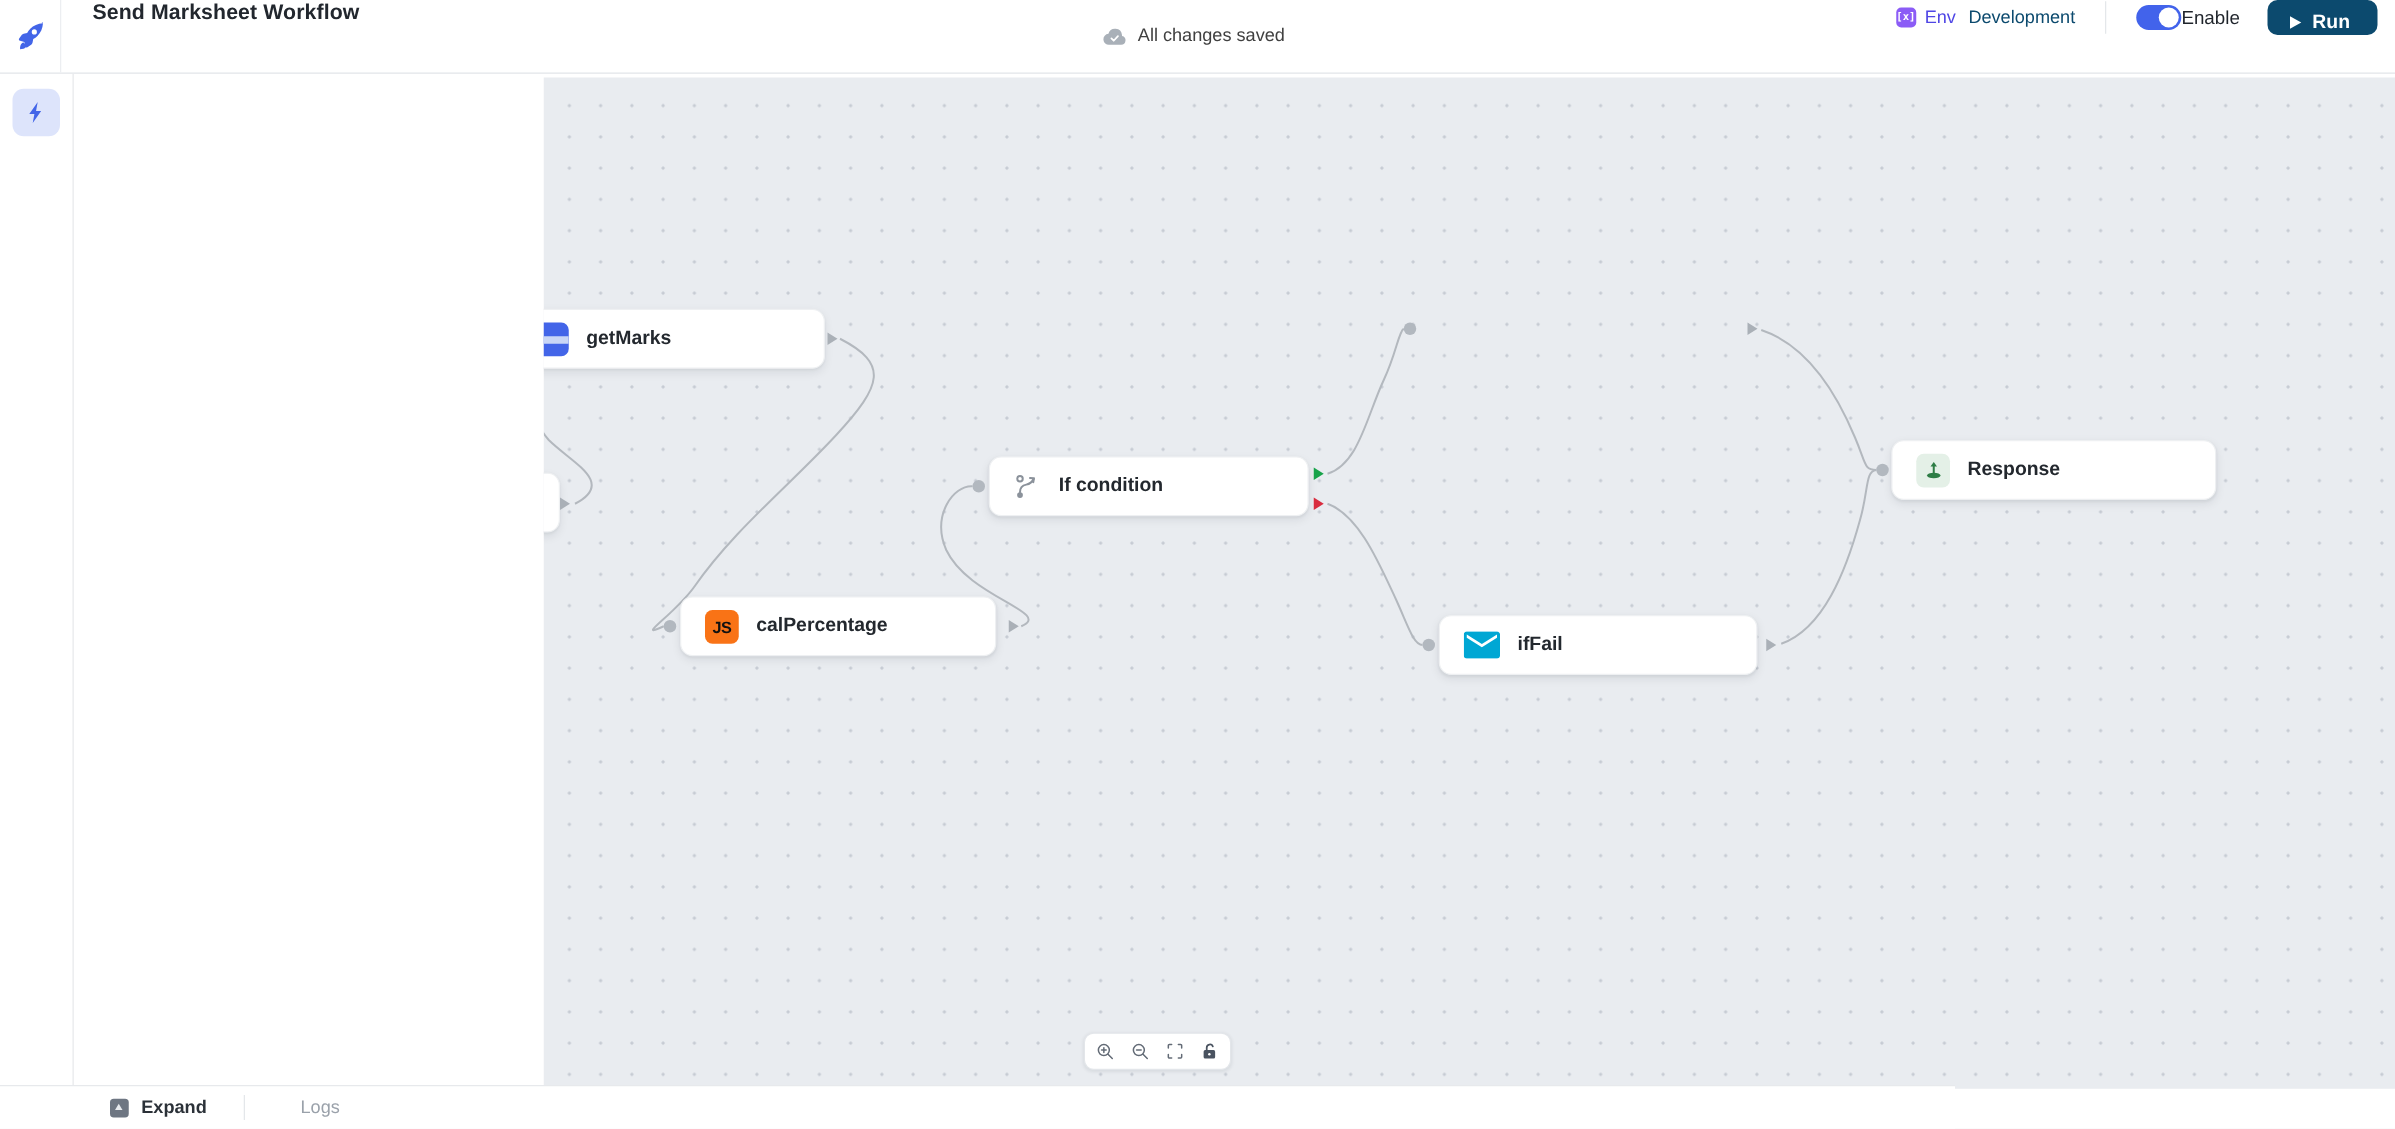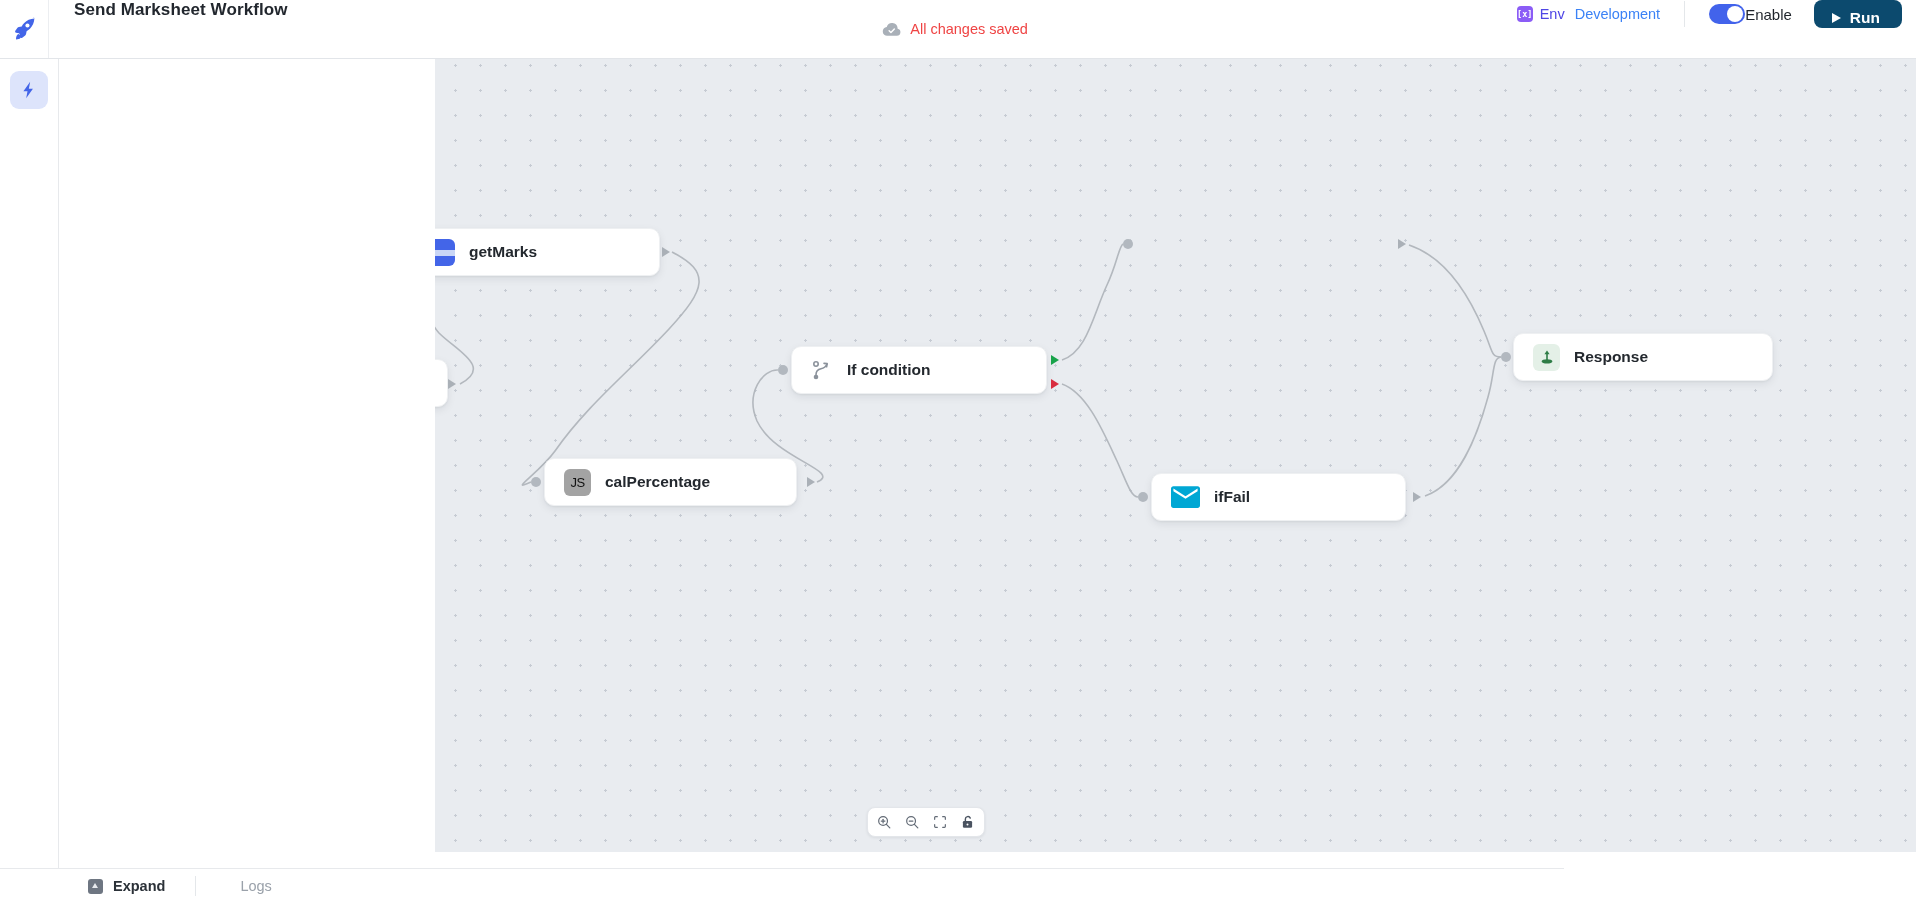--- a/index.html
+++ b/index.html
@@ -7,28 +7,28 @@
   body { font-family:"Liberation Sans", sans-serif; background:#fff; color:#22272e; }
   .app { position:relative; width:1916px; height:903px; }
 
   
   .topbar { position:absolute; left:0; top:0; width:1916px; height:59px; background:#fff;
             border-bottom:1px solid #e2e5e9; display:flex; align-items:flex-start; z-index:30; }
   .logo-box { width:49px; height:100%; display:flex; align-items:center; justify-content:center;
               border-right:1px solid #eceef1; cursor:pointer; }
   .title { font-size:17px; font-weight:700; color:#22272e; padding-left:25px; letter-spacing:.1px; }
   .save-status { position:absolute; left:50%; top:0; height:100%; transform:translateX(-52%);
-                 display:flex; align-items:center; gap:9px; color:#ef4444; font-size:14.5px; }
+                 display:flex; align-items:center; gap:9px; color:#404040; font-size:14.5px; }
   .topbar-right { margin-left:auto; display:flex; align-items:center; padding-right:14px; }
   .env { display:flex; align-items:center; gap:7px; cursor:pointer; }
   .env-badge { width:16px; height:16px; border-radius:4px; background:#8b5cf6; color:#fff;
                font-family:"DejaVu Sans Mono", monospace; font-size:8.5px; font-weight:700;
                display:flex; align-items:center; justify-content:center; }
   .env-label { color:#4f46e5; font-size:14.5px; font-weight:500; }
-  .env-value { color:#3b82f6; font-size:14.5px; font-weight:500; margin-left:3px; }
+  .env-value { color:#0c4a6e; font-size:14.5px; font-weight:500; margin-left:3px; }
   .vdiv { width:1px; height:26px; background:#e4e7ea; margin:0 24px; }
   .toggle-wrap { display:flex; align-items:center; cursor:pointer; }
   .toggle { width:36px; height:20px; border-radius:10px; background:#4263eb; position:relative; display:inline-block; }
   .knob { position:absolute; right:2px; top:2px; width:16px; height:16px; border-radius:50%; background:#fff; }
   .toggle-label { font-size:15px; color:#1f242b; font-weight:500; }
   .run-btn { margin-left:22px; display:flex; align-items:center; gap:9px; background:#0c4a6e; color:#fff;
              border:none; border-radius:8px; padding:9px 22px 1px 18px; font-size:15.5px; font-weight:700;
              font-family:inherit; cursor:pointer; }
   .play-icon { width:0; height:0; border-top:5.5px solid transparent; border-bottom:5.5px solid transparent;
                border-left:9px solid #fff; }
@@ -42,35 +42,35 @@
            border-right:1px solid #e3e6ea; z-index:20; }
   .panel-header { height:59px; display:flex; align-items:center; padding-left:22px; color:#697077;
                   font-size:12.5px; font-weight:500; letter-spacing:1.1px; border-bottom:1px solid #e8eaee; }
   .panel-row { height:52px; display:flex; align-items:center; justify-content:space-between;
                padding:0 32px 0 22px; border-bottom:1px solid #e8eaee; cursor:pointer; }
   .panel-row span.lbl { font-size:16.5px; font-weight:700; color:#1b2026; }
   .caret { width:0; height:0; border-left:5px solid transparent; border-right:5px solid transparent;
            border-top:6px solid #23272d; }
 
   
-  .canvas { position:absolute; left:435px; top:43px; width:1481px; height:809px; overflow:hidden;
+  .canvas { position:absolute; left:435px; top:62px; width:1481px; height:809px; overflow:hidden;
             background:#e9ecf0;
             background-image:radial-gradient(circle, #c6cbd3 1.1px, transparent 1.4px);
             background-size:25px 25px; background-position:8px 10px; z-index:10; }
   .edges { position:absolute; left:0; top:0; width:1481px; height:809px; pointer-events:none; }
   .edges path { stroke:#b3b8be; stroke-width:1.6; fill:none; }
 
   .node { position:absolute; height:48px; background:#fff; border:1px solid #eef0f2; border-radius:10px;
           box-shadow:0 1px 2px rgba(16,24,40,.05), 0 3px 8px rgba(16,24,40,.08);
           display:flex; align-items:center; padding-left:19px; gap:14px; cursor:pointer; }
   .node-label { font-size:15.5px; font-weight:600; color:#23282e; white-space:nowrap; }
   .icon-sq { width:27px; height:27px; border-radius:6px; display:flex; align-items:center; justify-content:center; flex:none; }
   .icon-blue { background:#4365e8; position:relative; overflow:hidden; }
   .icon-blue:after { content:""; position:absolute; left:0; top:11px; width:27px; height:6px; background:#c9d6f6; }
-  .icon-js { background:#a3a3a3; font-weight:400; font-size:13px; color:#111; letter-spacing:-.5px; }
+  .icon-js { background:#f97316; font-weight:700; font-size:13px; color:#111; letter-spacing:-.5px; }
   .icon-green { background:#e4f0e7; }
 
   .port-in { position:absolute; width:10px; height:10px; border-radius:50%; background:#b2b8bf; }
   .port-out { position:absolute; width:0; height:0; border-top:5px solid transparent;
               border-bottom:5px solid transparent; border-left:8px solid #aab0b7; }
   .port-out.green { border-left-color:#18a34a; }
   .port-out.red { border-left-color:#d92d3f; }
 
   .toolbar { position:absolute; left:432px; top:764px; width:118px; height:30px; background:#fff;
              border:1px solid #e3e6ea; border-radius:8px; box-shadow:0 1px 3px rgba(16,24,40,.08);

